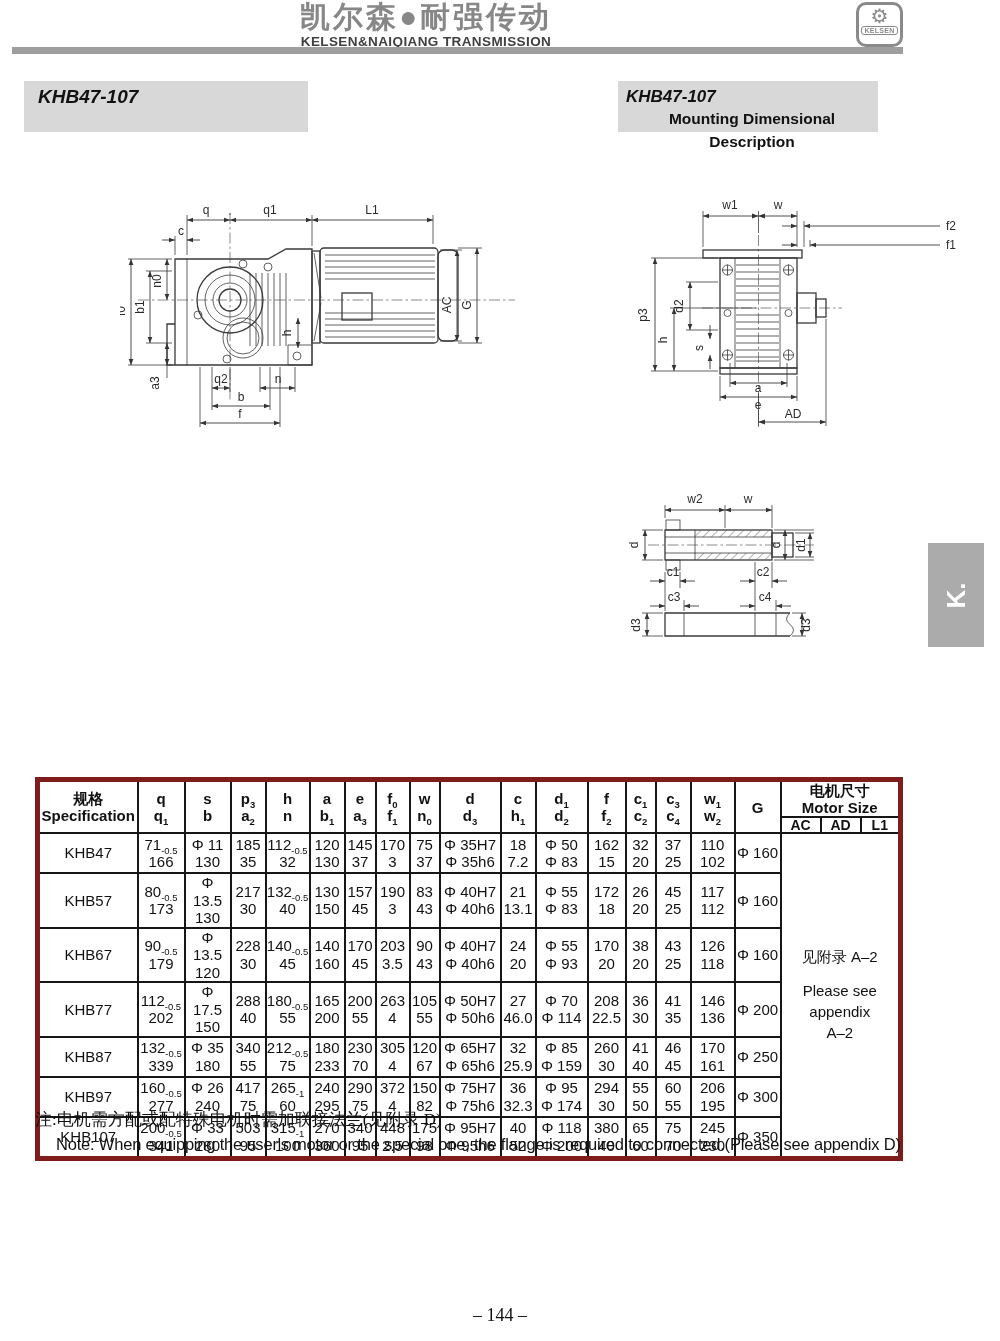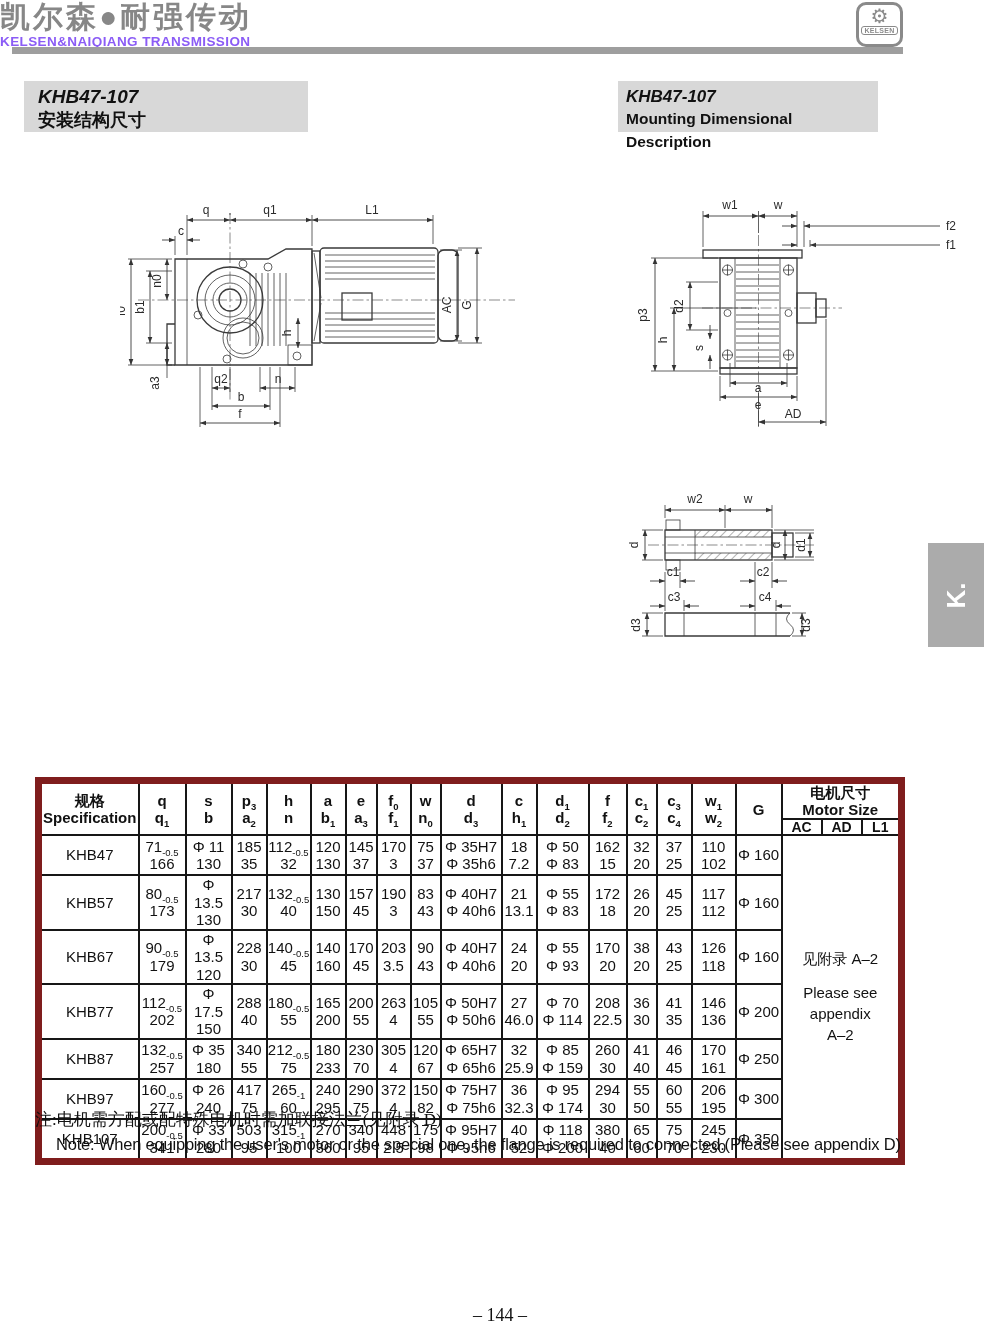--- a/index.html
+++ b/index.html
@@ -1,57 +1,57 @@
 <!DOCTYPE html>
 <html><head>
 <meta charset="utf-8">
 <style>
   html,body{margin:0;padding:0;}
   body{width:1000px;height:1341px;background:#fff;position:relative;
        font-family:"Liberation Sans",sans-serif;color:#111;overflow:hidden;}
   .abs{position:absolute;}
 
   
-  .brand{top:2px;left:0;width:852px;text-align:left;line-height:1;}
+  .brand{top:2px;left:0;width:852px;text-align:center;line-height:1;}
   .brand-cn{font-size:30px;font-weight:bold;color:#878787;letter-spacing:3px;}
-  .brand-en{font-size:13.5px;font-weight:bold;color:#8b5cf6;letter-spacing:.4px;margin-top:3px;}
+  .brand-en{font-size:13.5px;font-weight:bold;color:#404040;letter-spacing:.4px;margin-top:3px;}
   .logo{left:856px;top:2px;width:47px;height:45px;border:3px solid #8a8a8a;border-radius:10px;
         box-sizing:border-box;text-align:center;}
   .logo-gear{font-size:20px;color:#8a8a8a;line-height:20px;margin-top:1px;}
   .logo-word{font-size:7px;font-weight:bold;color:#8a8a8a;border:1px solid #8a8a8a;border-radius:3px;
         margin:0 2px;letter-spacing:.3px;}
   .rule{left:12px;top:47px;width:891px;height:7px;background:#9e9e9e;}
 
   
   .tblock{background:#d8d8d8;box-sizing:border-box;padding-top:5px;}
   .tblock.left{left:24px;top:81px;width:284px;height:51px;padding-left:14px;}
   .tblock.right{left:618px;top:81px;width:260px;height:51px;padding-left:8px;}
   .tb-model{font-weight:bold;font-size:19px;line-height:22px;font-style:italic;}
   .tb-sub{font-weight:bold;font-size:18px;line-height:24px;}
   .tblock.right .tb-model{font-size:17px;line-height:21px;}
-  .tblock.right .tb-sub{font-size:15.5px;line-height:23px;}
+  .tblock.right .tb-sub{font-size:15.5px;line-height:23px;text-align:center;}
 
   
   svg .ln{fill:none;stroke:#3a3a3a;stroke-width:1.3;}
   svg .tn{fill:none;stroke:#3a3a3a;stroke-width:.8;}
   svg .cl{fill:none;stroke:#5a5a5a;stroke-width:.7;stroke-dasharray:11 3 2.5 3;}
   svg .dm{fill:none;stroke:#3a3a3a;stroke-width:.9;}
   svg .dl{font:12px "Liberation Sans",sans-serif;fill:#2b2b2b;}
   .svgA{left:120px;top:193px;}
   .svgB{left:630px;top:193px;}
   .svgC{left:600px;top:478px;}
 
   
   .ktab{left:928px;top:543px;width:56px;height:104px;background:#ababab;display:flex;
         align-items:center;justify-content:center;}
   .ktab span{color:#fff;font-weight:bold;font-size:26px;transform:rotate(-90deg);}
 
   
   .twrap{left:35px;top:777px;}
-  table.dim{border-collapse:collapse;table-layout:fixed;border:7px solid #7f1d1d;}
+  table.dim{border-collapse:collapse;table-layout:fixed;border:5px solid #7f1d1d;}
   table.dim th,table.dim td{border:2px solid #161616;padding:0;text-align:center;vertical-align:middle;
         font-family:"Liberation Sans",sans-serif;overflow:hidden;}
   table.dim th{font-weight:bold;font-size:15px;line-height:17px;}
   table.dim td{font-size:15px;line-height:17.5px;font-weight:normal;}
   table.dim .h-main{height:36px;}
   table.dim .h-sub th{height:14px;font-size:14px;line-height:14px;}
   table.dim tbody td{height:38px;}
   table.dim sub{font-size:9.5px;line-height:0;}
   .mnote{font-size:15px;line-height:21px;}
   .mnote .cn{margin-bottom:13px;font-weight:normal;}
@@ -70,21 +70,20 @@
   <div class="brand-en">KELSEN&amp;NAIQIANG TRANSMISSION</div>
 </div>
 <div class="abs logo">
   <div class="logo-gear">⚙</div>
   <div class="logo-word">KELSEN</div>
 </div>
 <div class="abs rule"></div>
 
 <div class="abs tblock left">
   <div class="tb-model">KHB47-107</div>
-  <div class="tb-sub">安装结构尺寸</div>
 </div>
 <div class="abs tblock right">
   <div class="tb-model">KHB47-107</div>
   <div class="tb-sub">Mounting Dimensional Description</div>
 </div>
 
 <svg class="abs svgA" width="405" height="235" viewBox="0 0 405 235">
   <defs>
     <marker id="arA" viewBox="0 0 10 10" refX="9" refY="5" markerWidth="8" markerHeight="8" orient="auto-start-reverse">
       <path d="M0,1.5 L9,5 L0,8.5 z" fill="#333"></path>
@@ -758,21 +757,21 @@
           <td>
             <div>146</div>
             <div>136</div>
           </td>
           <td>Φ 200</td>
         </tr>
         <tr>
           <td>KHB87</td>
           <td>
             <div>132<sub>-0.5</sub></div>
-            <div>257</div>
+            <div>339</div>
           </td>
           <td>
             <div>Φ 35</div>
             <div>180</div>
           </td>
           <td>
             <div>340</div>
             <div>55</div>
           </td>
           <td>

